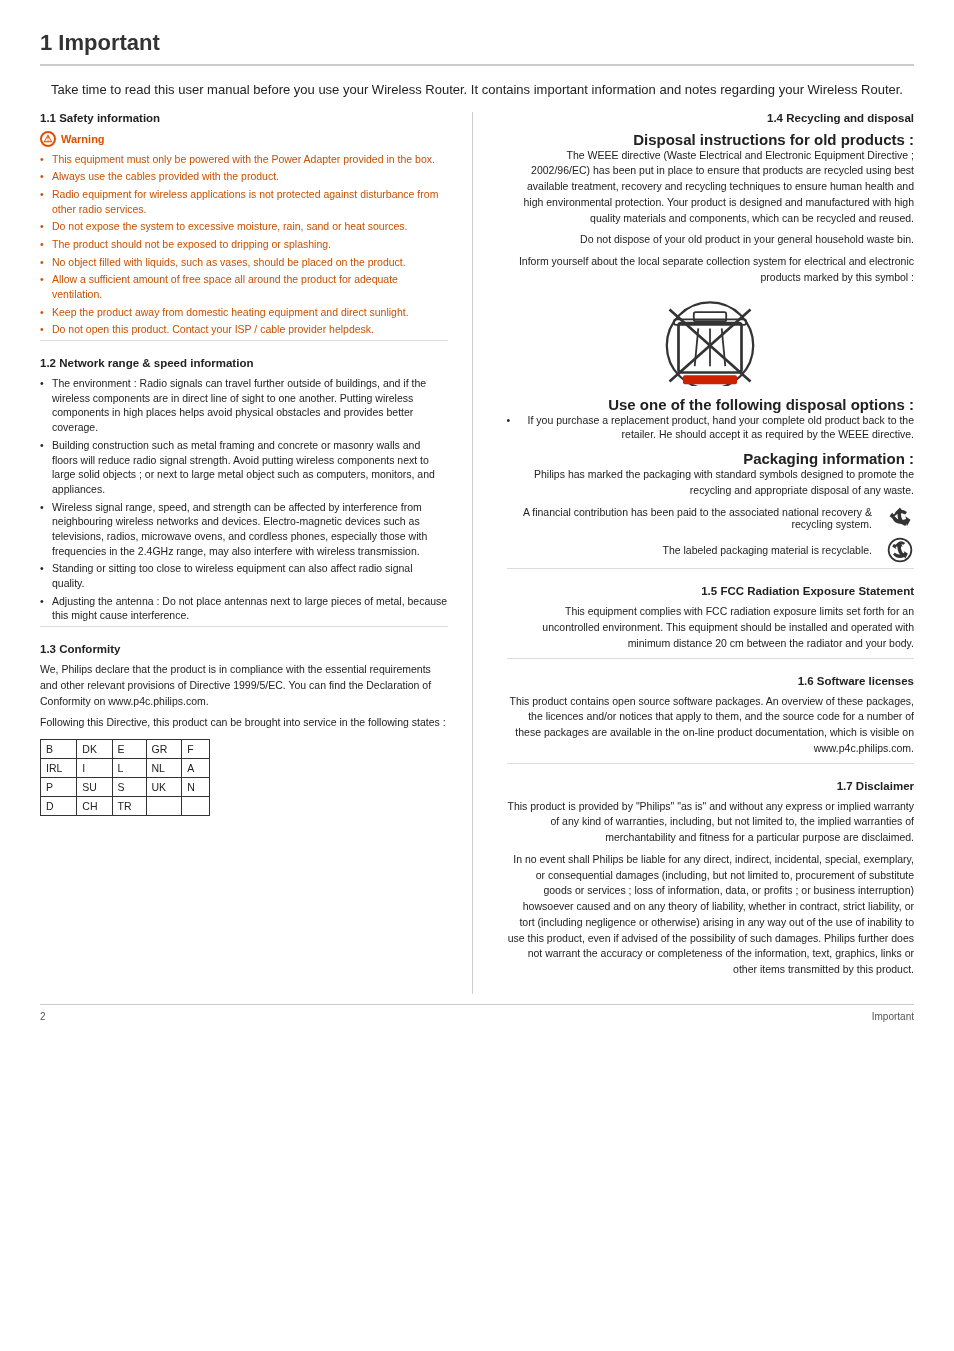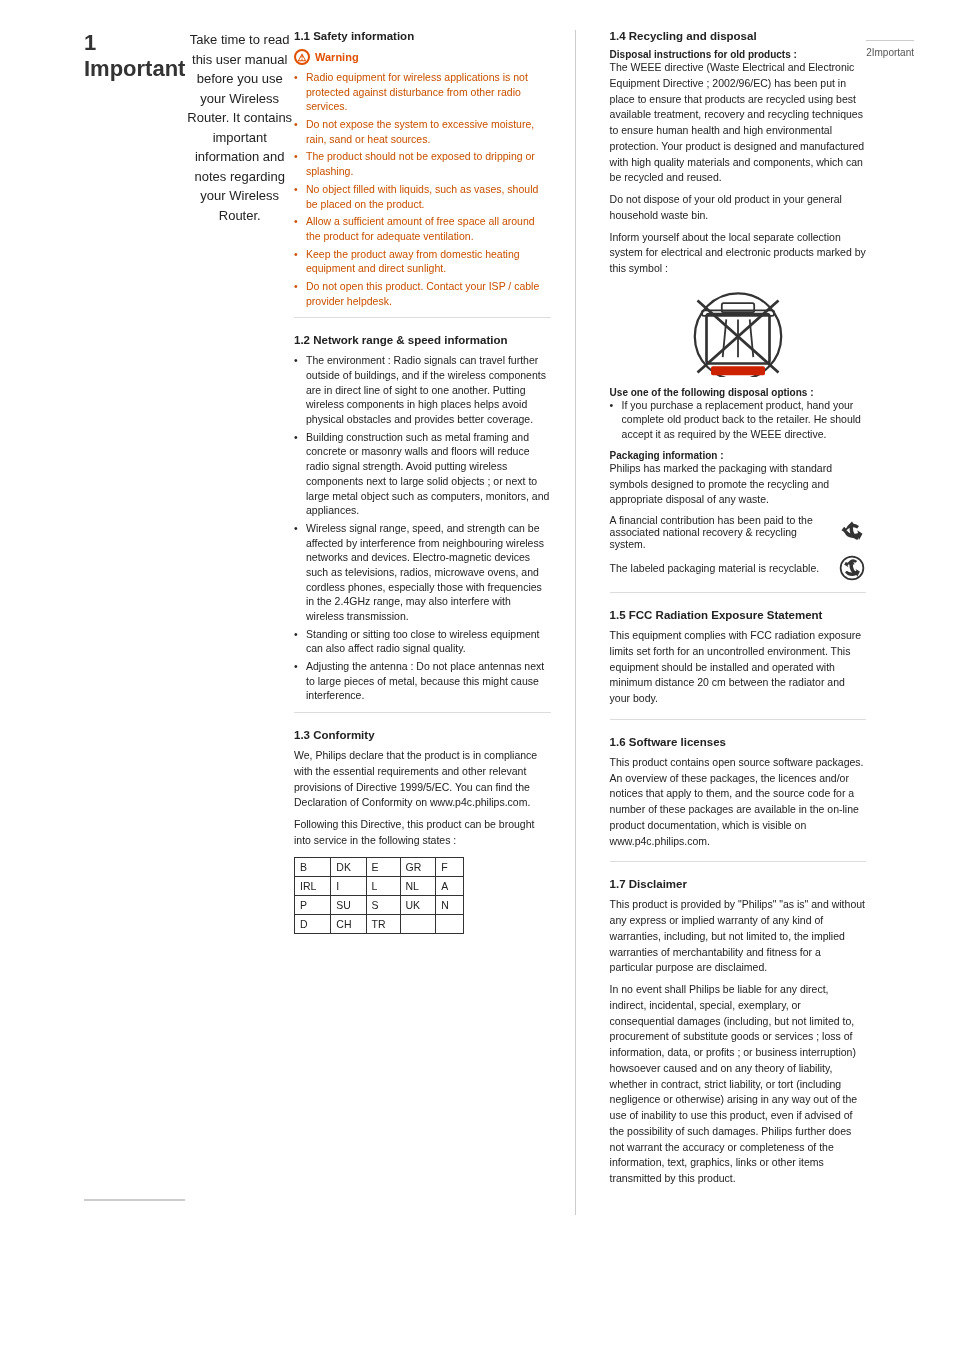--- a/index.html
+++ b/index.html
@@ -7,22 +7,21 @@
       font-family: Arial, Helvetica, sans-serif;
       font-size: 11px;
       color: #222;
       background: #fff;
       width: 954px;
       min-height: 1351px;
     }
     .page {
       padding: 30px 40px 30px 40px;
       display: flex;
-      flex-direction: row;
-      margin-left: 44px;
+      flex-direction: column;
     }
     .page-title {
       font-size: 22px;
       font-weight: bold;
       color: #333;
       border-bottom: 2px solid #ccc;
       padding-bottom: 8px;
       margin-bottom: 14px;
     }
     .two-col {
@@ -30,24 +29,25 @@
       gap: 30px;
     }
     .col-left {
       flex: 1;
       border-right: 1px solid #ccc;
       padding-right: 24px;
     }
     .col-right {
       flex: 1;
       padding-left: 4px;
+      text-align: right;
     }
     .section {
       margin-bottom: 16px;
-      padding-bottom: 6px;
+      padding-bottom: 0;
       border-bottom: 1px solid #ddd;
     }
     .section:last-child {
       border-bottom: none;
     }
     .section-title {
       font-weight: bold;
       font-size: 11.5px;
       margin-bottom: 7px;
     }
@@ -95,21 +95,21 @@
     ul.bullet-list.dark li::before {
       color: #222;
     }
     .body-text {
       font-size: 10.5px;
       line-height: 1.5;
       margin-bottom: 6px;
     }
     .bold-label {
       font-weight: bold;
-      font-size: 10px;
+      font-size: 15px;
     }
     .country-table {
       border-collapse: collapse;
       margin-top: 8px;
     }
     .country-table td {
       border: 1px solid #333;
       padding: 3px 14px 3px 5px;
       font-size: 10.5px;
       min-width: 28px;
@@ -163,20 +163,22 @@
 
     <div class="col-left">
 
       <div class="section">
         <div class="section-title">1.1   Safety information</div>
         <div class="warning-header">
           <span class="warning-icon">⚠</span>
           <span>Warning</span>
         </div>
         <ul class="bullet-list">
+          <li>This equipment must only be powered with the Power Adapter provided in the box.</li>
+          <li>Always use the cables provided with the product.</li>
           <li>Radio equipment for wireless applications is not protected against disturbance from other radio services.</li>
           <li>Do not expose the system to excessive moisture, rain, sand or heat sources.</li>
           <li>The product should not be exposed to dripping or splashing.</li>
           <li>No object filled with liquids, such as vases, should be placed on the product.</li>
           <li>Allow a sufficient amount of free space all around the product for adequate ventilation.</li>
           <li>Keep the product away from domestic heating equipment and direct sunlight.</li>
           <li>Do not open this product. Contact your ISP / cable provider helpdesk.</li>
         </ul>
       </div>
 

